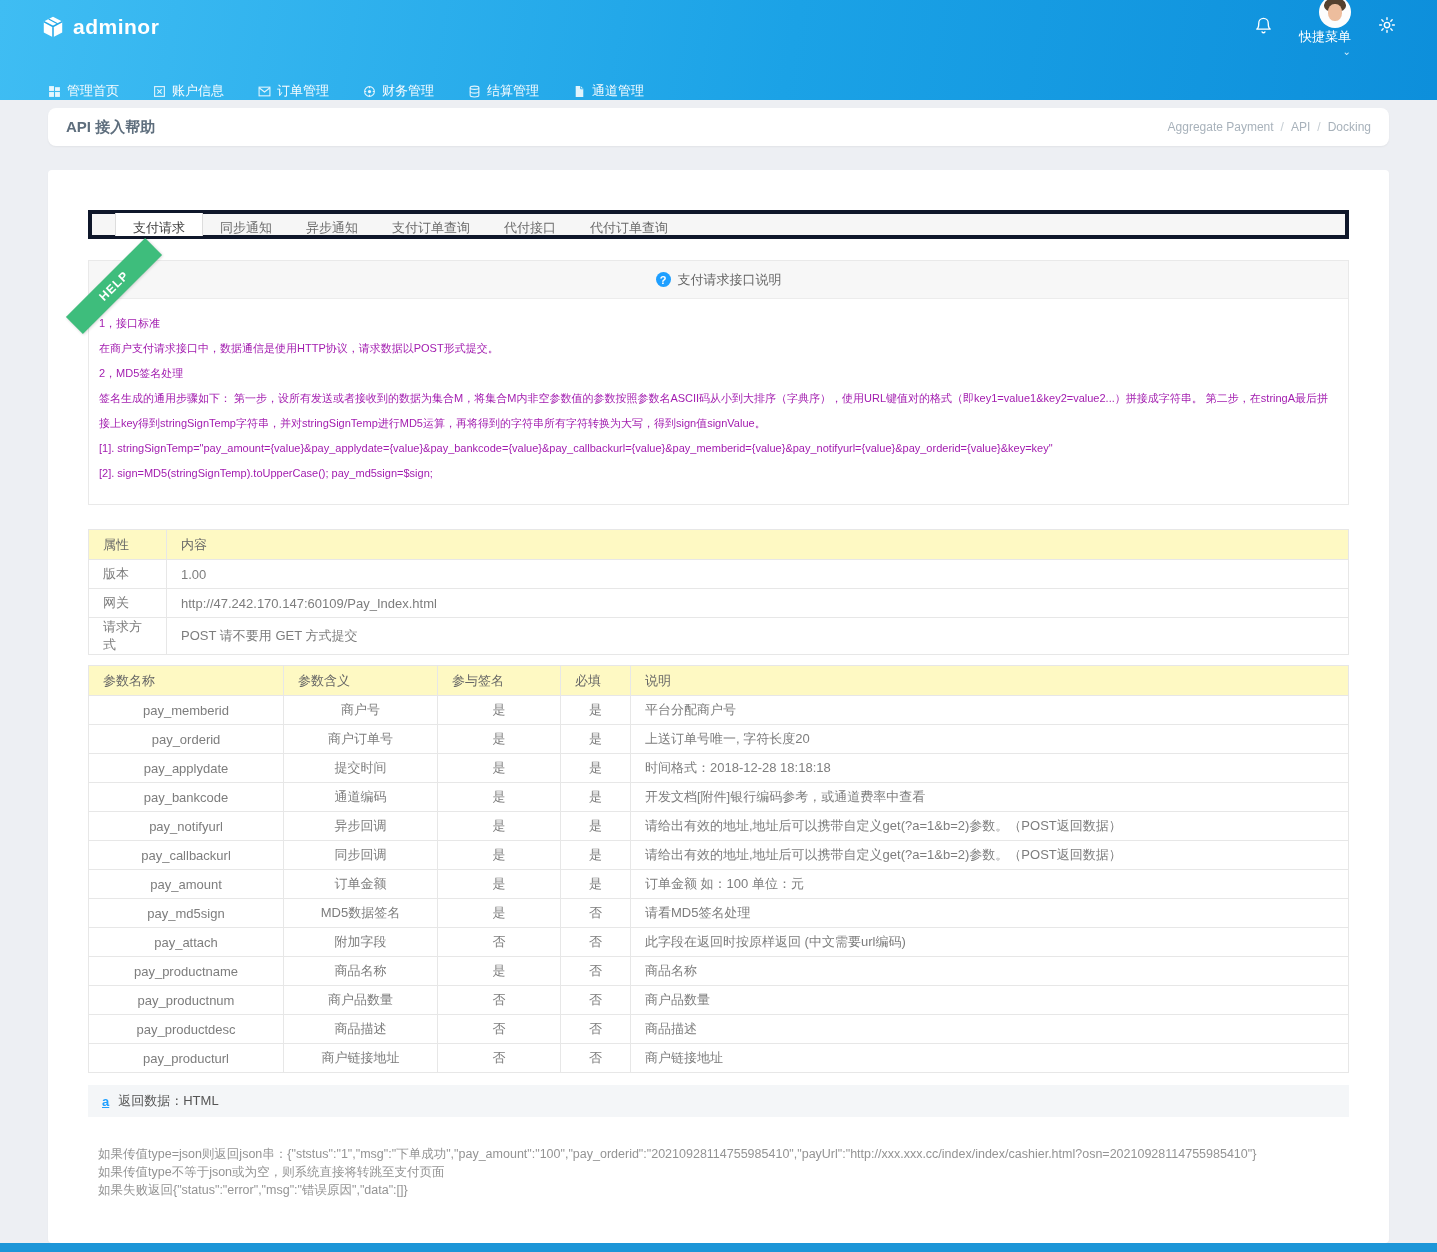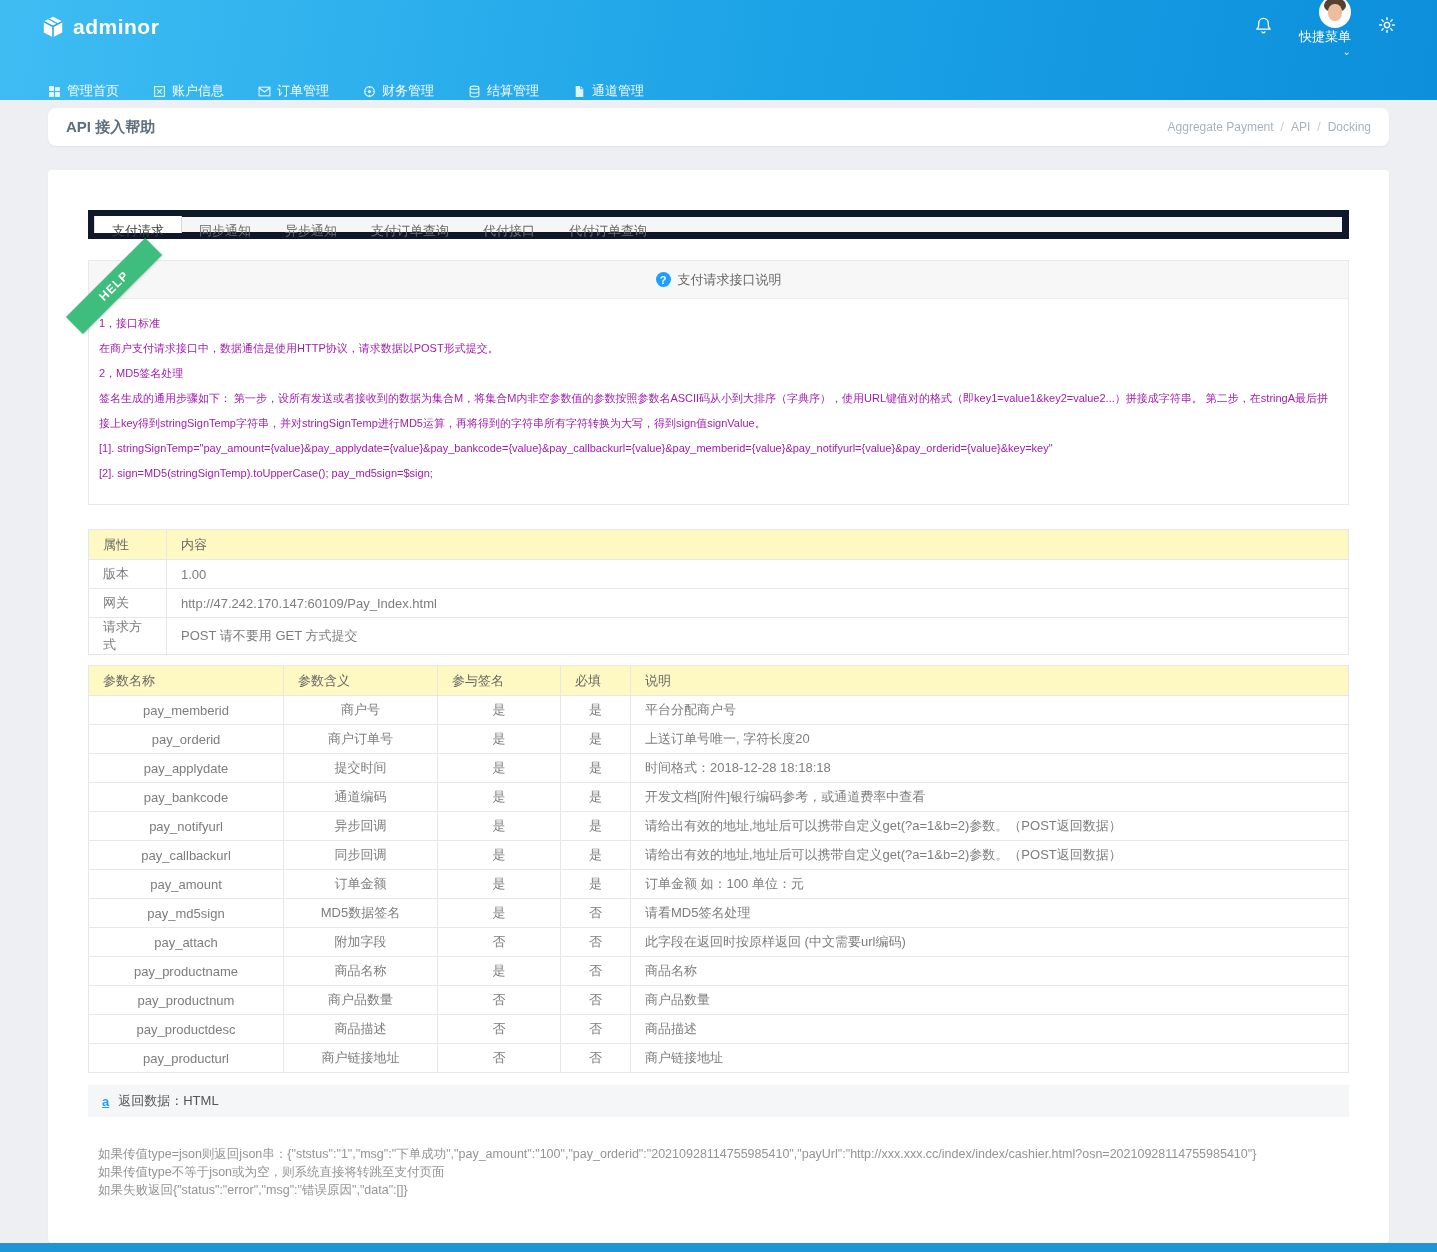--- a/index.html
+++ b/index.html
@@ -54,22 +54,23 @@
     background: #fff;
     border-radius: 4px;
     padding: 40px 40px 34px;
     box-shadow: 0 1px 2px rgba(0,0,0,.04);
   }
 
   
   .tab-strip {
     display: flex;
     background: #f6f6f6;
-    border: 7px solid #0f172a;
+    border: 4px solid #0f172a;
     height: 29px;
+    padding-left: 24px;
     font-size: 13px;
   }
   .tab { padding: 0 17px; line-height: 27px; color: #6b6b6b; cursor: pointer; white-space: nowrap; }
   .tab.active {
     background: #fff;
     color: #3f3f3f;
     border-left: 1px solid #ddd;
     border-right: 1px solid #ddd;
     margin: -1px 0 -1px -1px;
     line-height: 29px;

